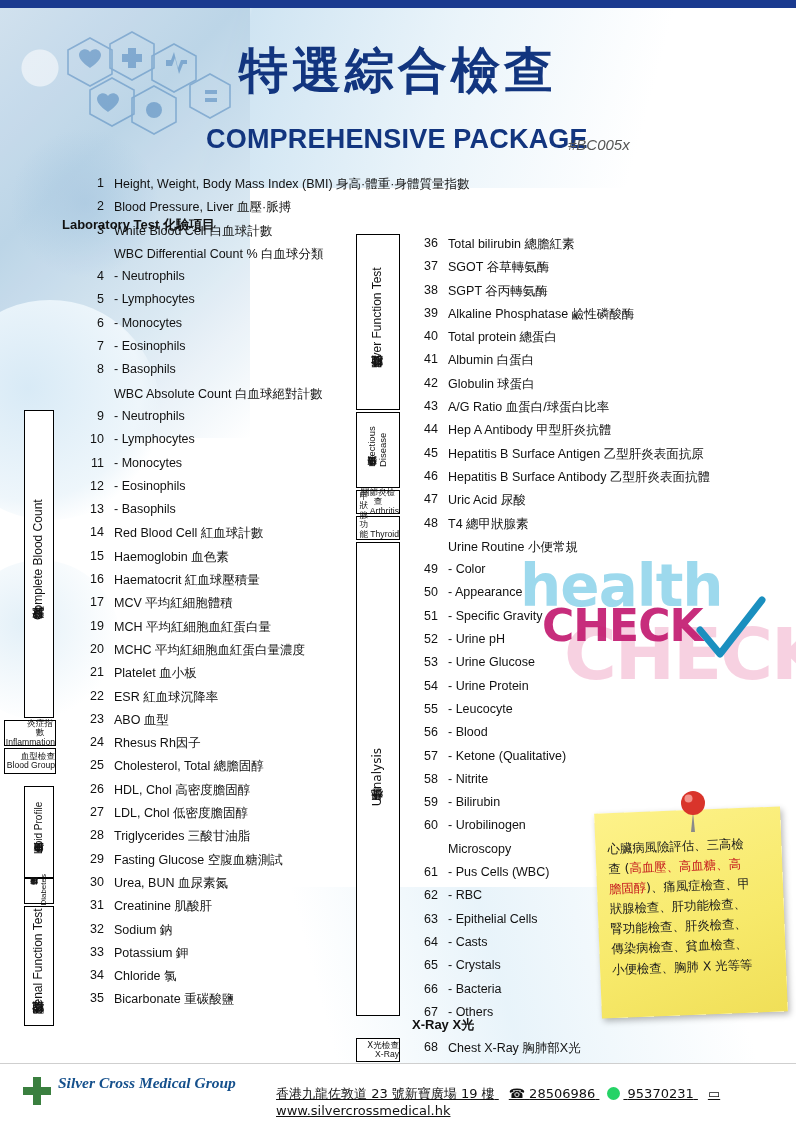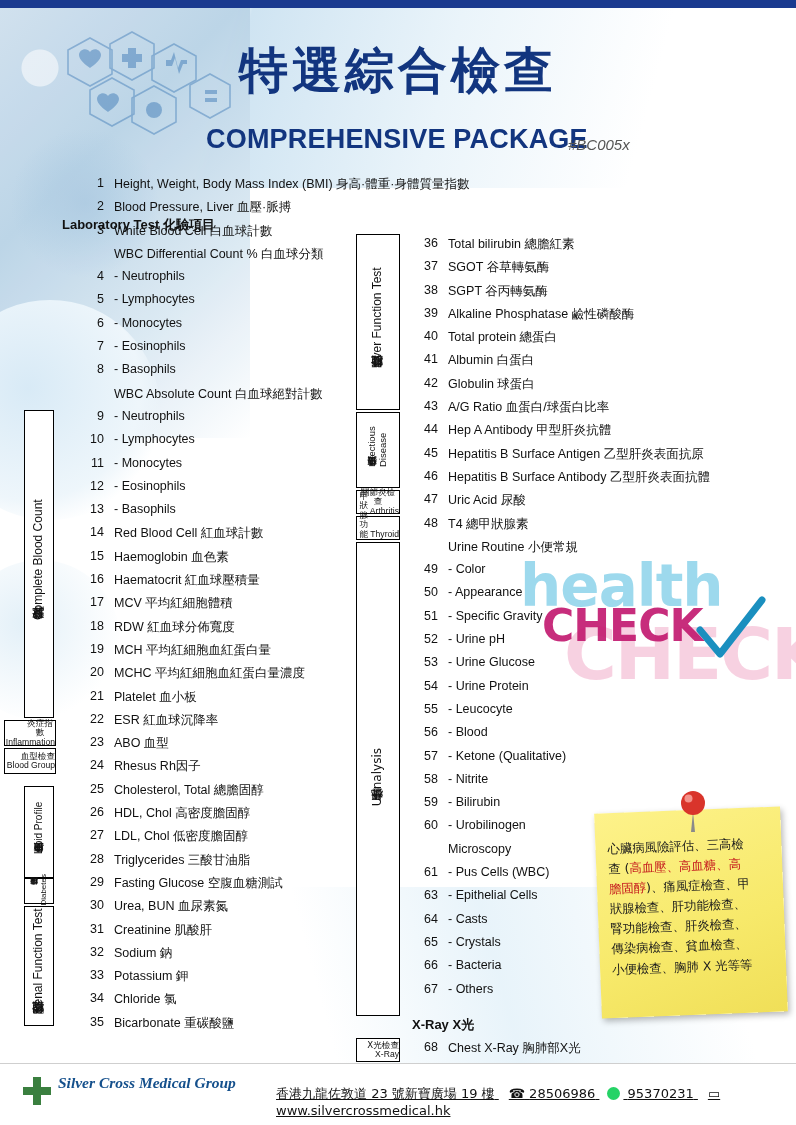--- a/index.html
+++ b/index.html
@@ -293,24 +293,20 @@
       </div>
       <div class="row">
         <div class="num">16</div>
         <div class="txt">Haematocrit 紅血球壓積量</div>
       </div>
       <div class="row">
         <div class="num">17</div>
         <div class="txt">MCV 平均紅細胞體積</div>
       </div>
       <div class="row">
-        <div class="num">18</div>
-        <div class="txt">RDW 紅血球分佈寬度</div>
-      </div>
-      <div class="row">
         <div class="num">19</div>
         <div class="txt">MCH 平均紅細胞血紅蛋白量</div>
       </div>
       <div class="row">
         <div class="num">20</div>
         <div class="txt">MCHC 平均紅細胞血紅蛋白量濃度</div>
       </div>
       <div class="row">
         <div class="num">21</div>
         <div class="txt">Platelet 血小板</div>
@@ -478,20 +474,24 @@
         <div class="num">60</div>
         <div class="txt">- Urobilinogen</div>
       </div>
       <div class="row">
         <div class="num"></div>
         <div class="txt">Microscopy</div>
       </div>
       <div class="row">
         <div class="num">61</div>
         <div class="txt">- Pus Cells (WBC)</div>
+      </div>
+      <div class="row">
+        <div class="num">62</div>
+        <div class="txt">- RBC</div>
       </div>
       <div class="row">
         <div class="num">63</div>
         <div class="txt">- Epithelial Cells</div>
       </div>
       <div class="row">
         <div class="num">64</div>
         <div class="txt">- Casts</div>
       </div>
       <div class="row">

